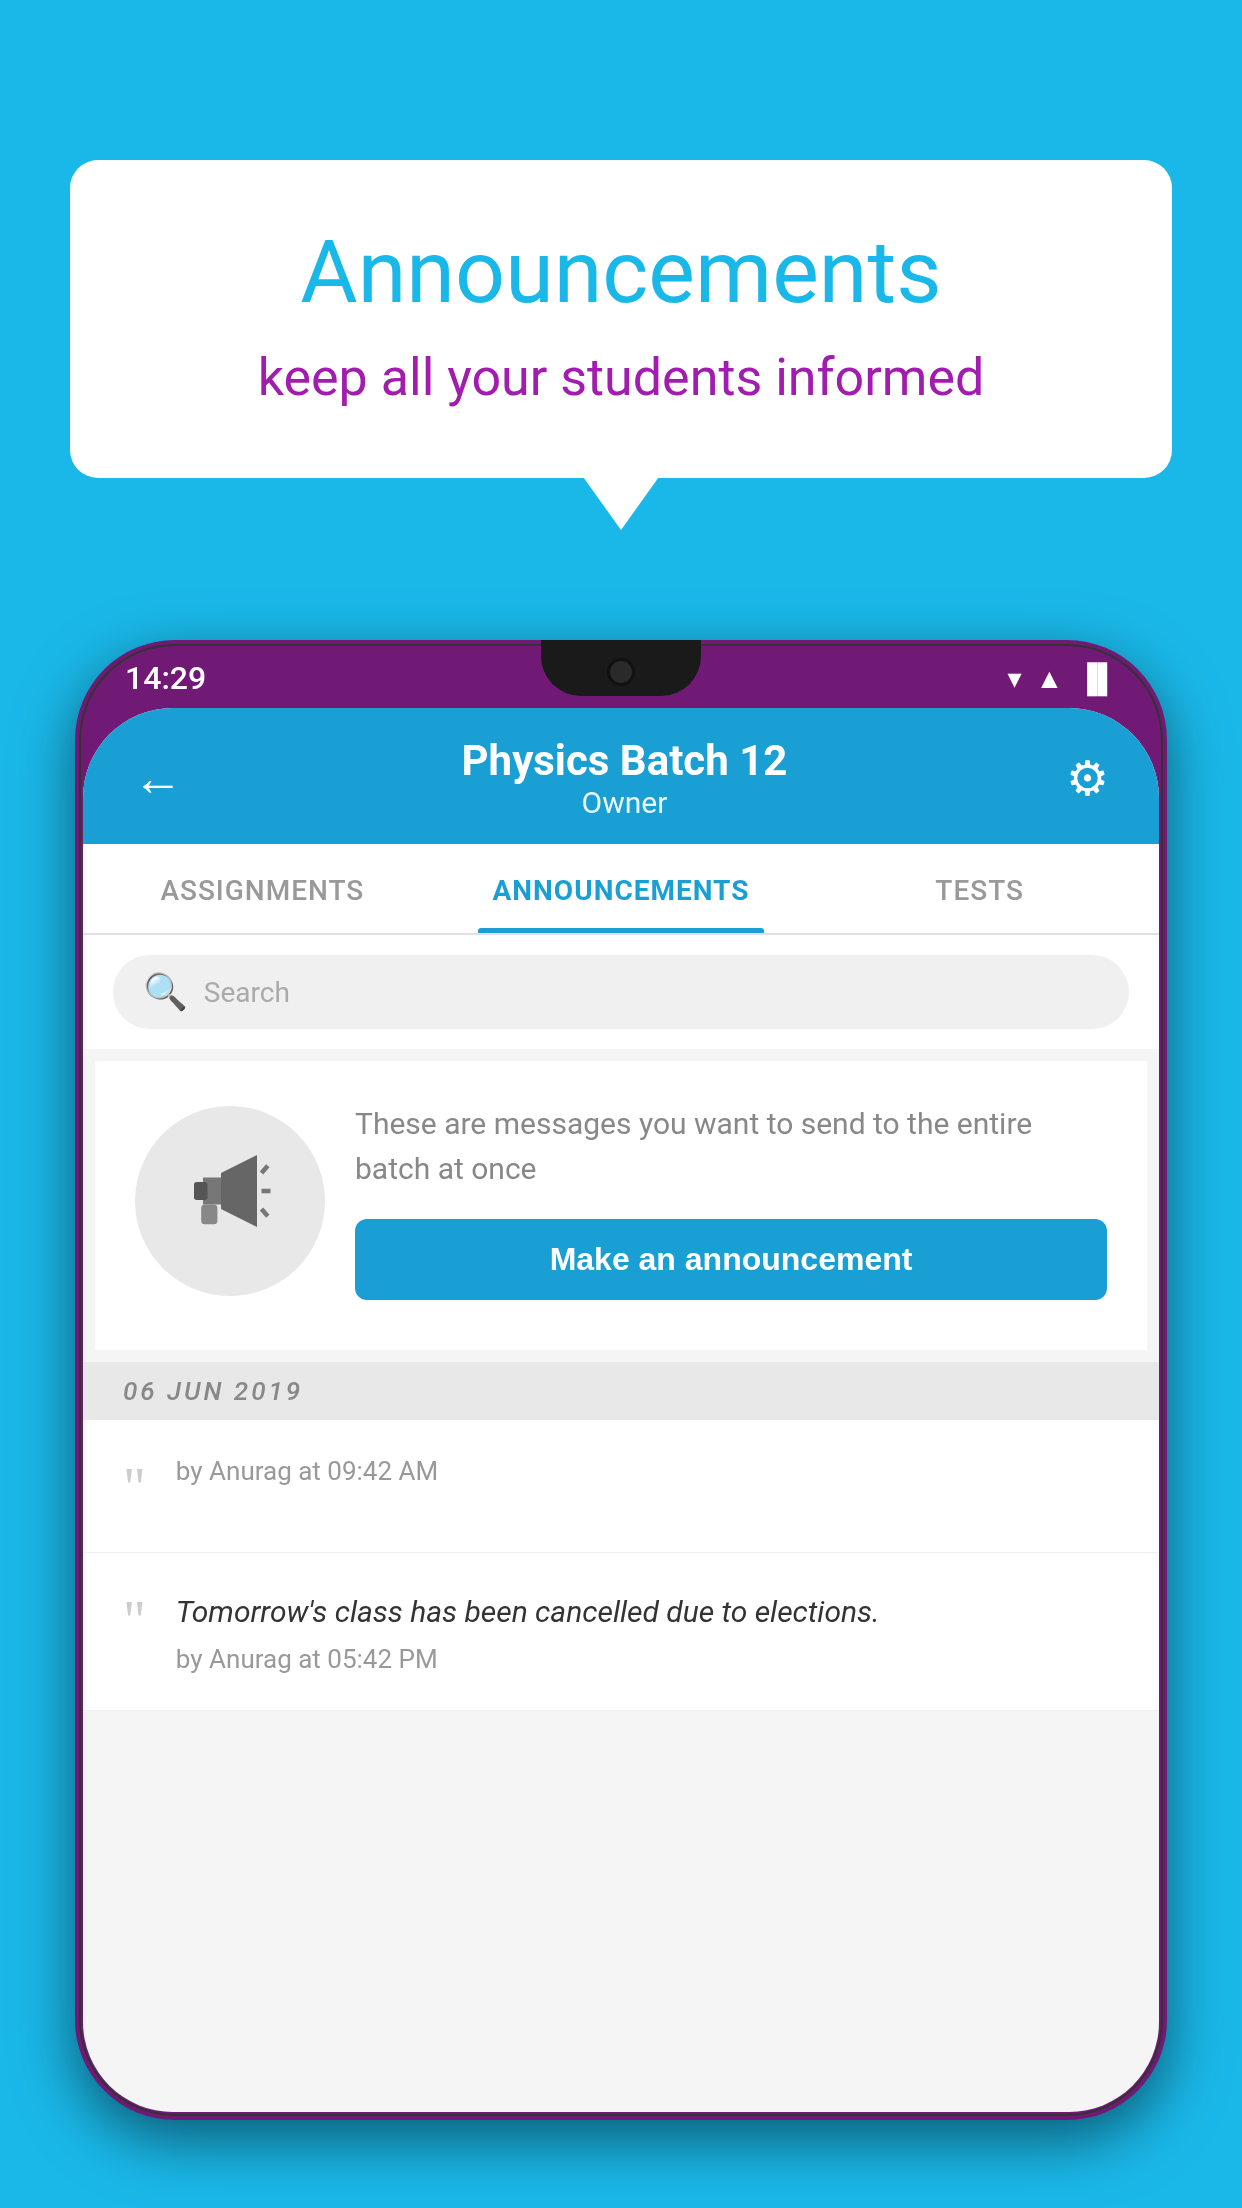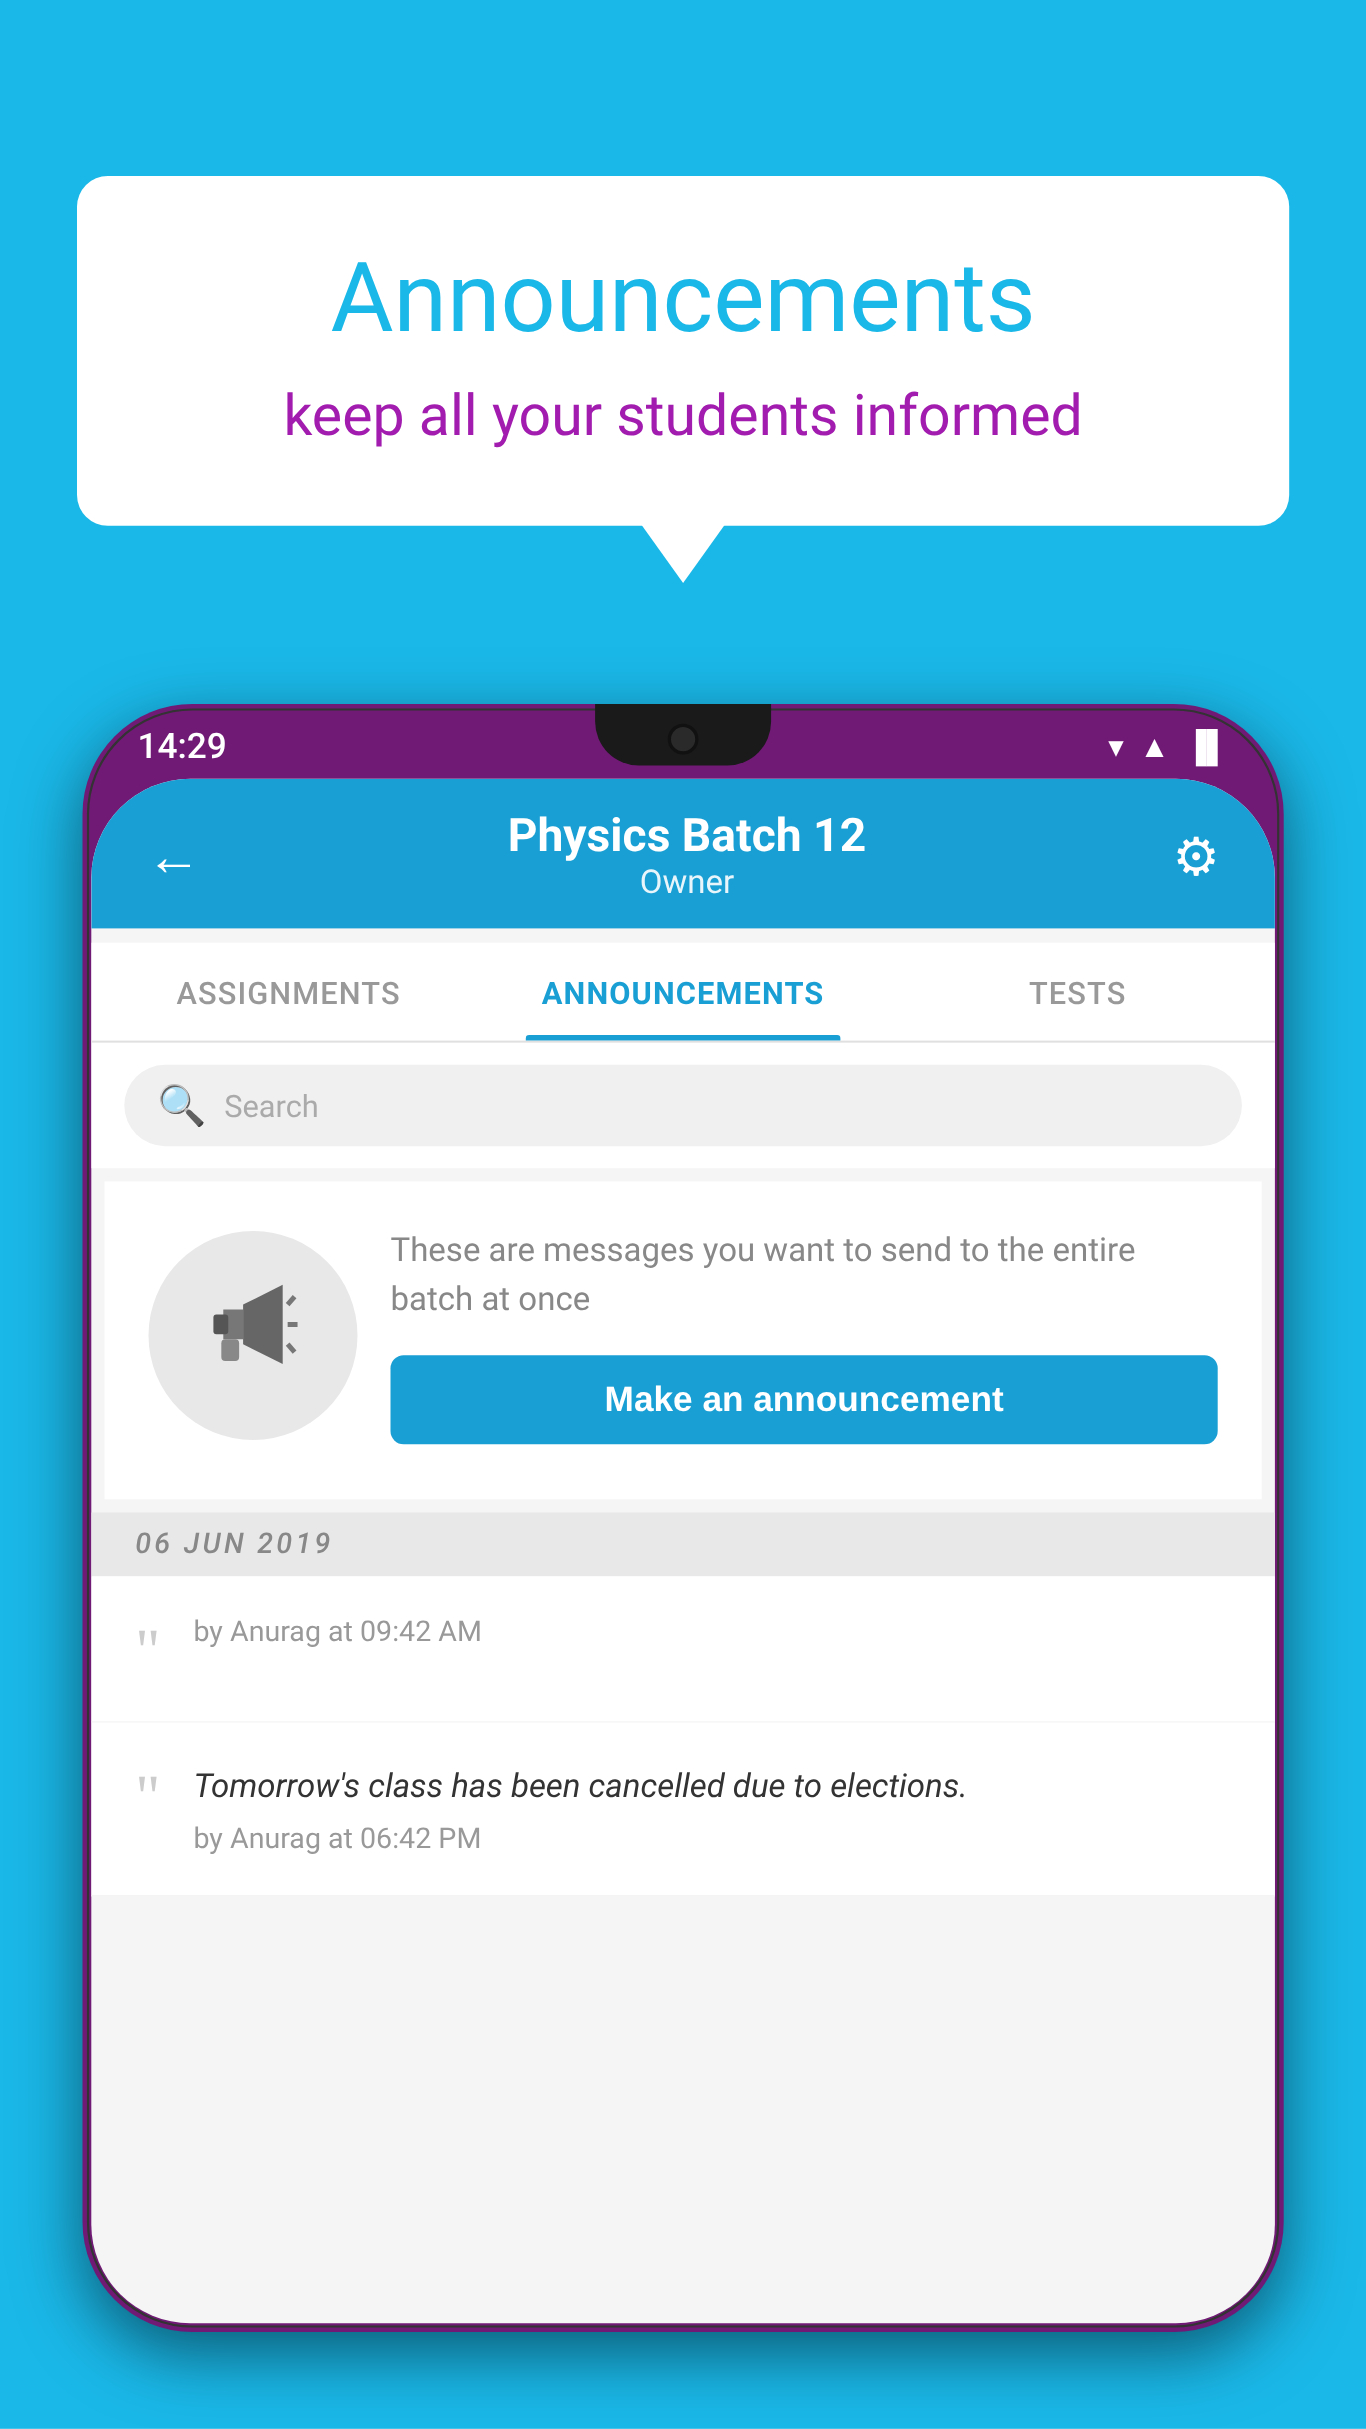--- a/index.html
+++ b/index.html
@@ -196,21 +196,20 @@
       color: white;
       font-size: 48px;
     }
 
     
     .tabs-bar {
       background: white;
       display: flex;
       align-items: flex-start;
       border-bottom: 2px solid #e0e0e0;
-      margin-top: 13px;
     }
 
     .tab-item {
       flex: 1;
       text-align: center;
       padding: 30px 10px 26px;
       font-size: 28px;
       color: #999;
       font-weight: 500;
       letter-spacing: 1px;
@@ -433,19 +432,19 @@
         <div class="announcement-content">
           <div class="announcement-author">by Anurag at 09:42 AM</div>
         </div>
       </div>
 
 
       <div class="announcement-item">
         <div class="quote-icon">"</div>
         <div class="announcement-content">
           <div class="announcement-text">Tomorrow's class has been cancelled due to elections.</div>
-          <div class="announcement-author">by Anurag at 06:42 PM</div>
+          <div class="announcement-author">by Anurag at 05:42 PM</div>
         </div>
       </div>
 
     </div>
   </div>
 </div>
 
 </body></html>

